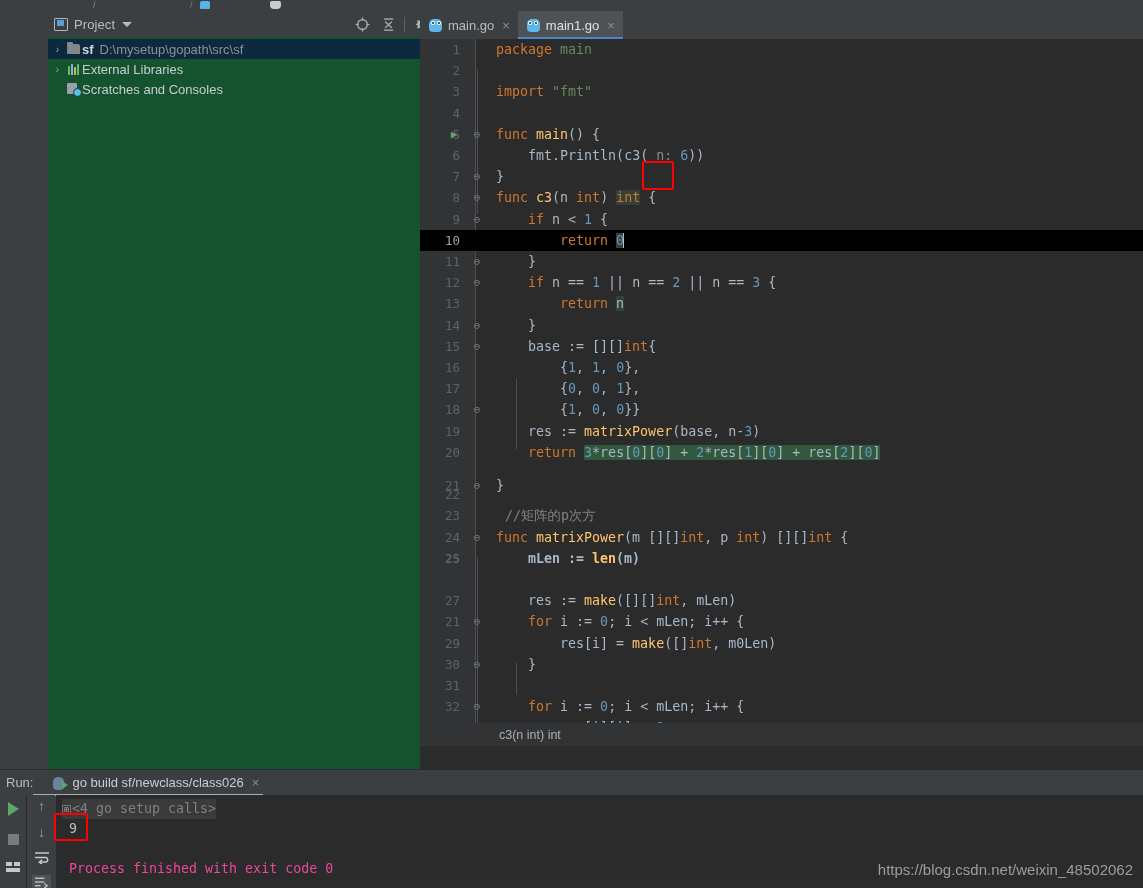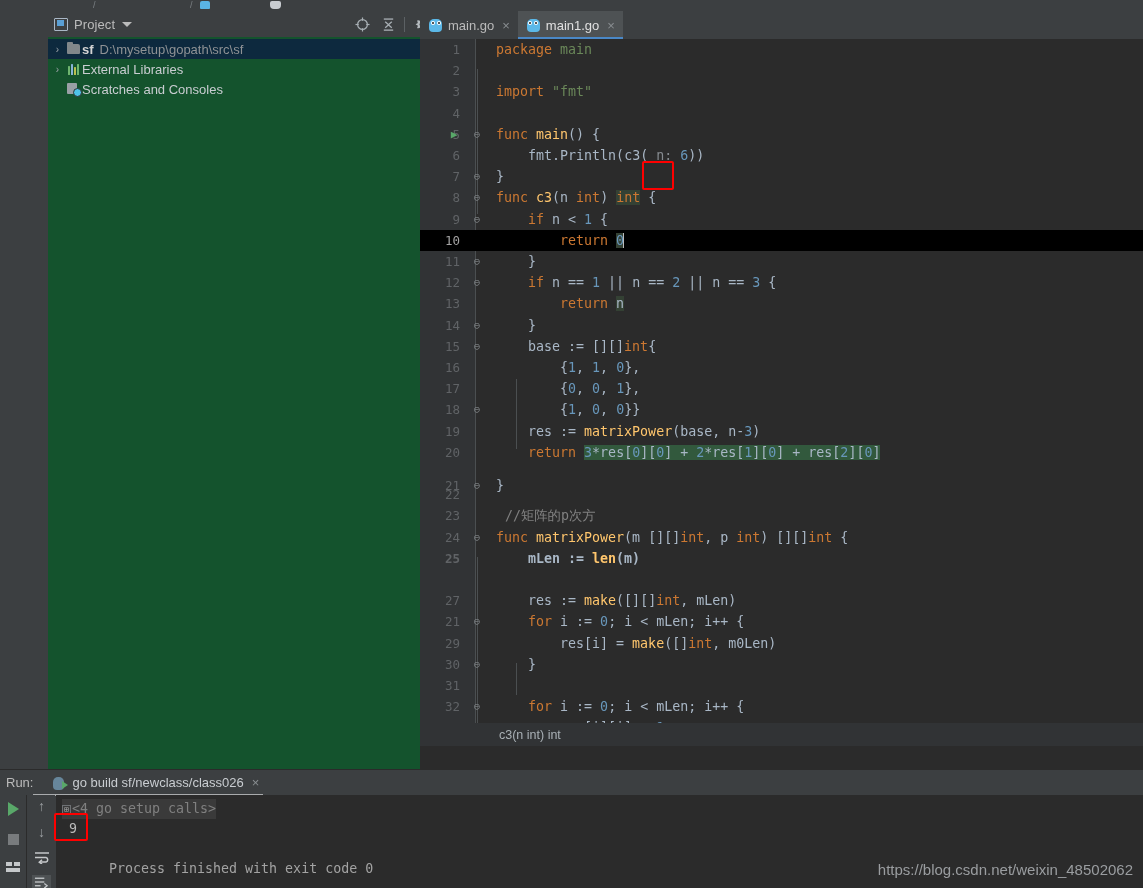--- a/index.html
+++ b/index.html
@@ -631,21 +631,21 @@
           <line x1="1" y1="10" x2="7" y2="10" stroke="#c5c8ca" stroke-width="1.4"></line>
           <polyline points="11,7.5 14,10 11,12.5" fill="none" stroke="#c5c8ca" stroke-width="1.4"></polyline>
         </svg>
       </div>
     </div>
 
     <div class="console">
       <div class="console-line"><span class="foldline"><span class="foldbox">⊞</span><span>&lt;4 go setup calls&gt;</span></span></div>
       <div class="console-line" style="padding-left:7px;color:#bbbbbb;"><span>9</span></div>
       <div class="console-line">&nbsp;</div>
-      <div class="console-line" style="padding-left:7px;color:#a3a3a3;margin-left:40px;"><span>Process finished with exit code 0</span></div>
+      <div class="console-line" style="padding-left:7px;color:#ec4899;"><span>Process finished with exit code 0</span></div>
     </div>
 
     <div class="redbox" style="left:54px; top:43px; width:34px; height:28px;"></div>
 
     <div class="watermark">https://blog.csdn.net/weixin_48502062</div>
   </div>
 
 </div>
 
 </body></html>

